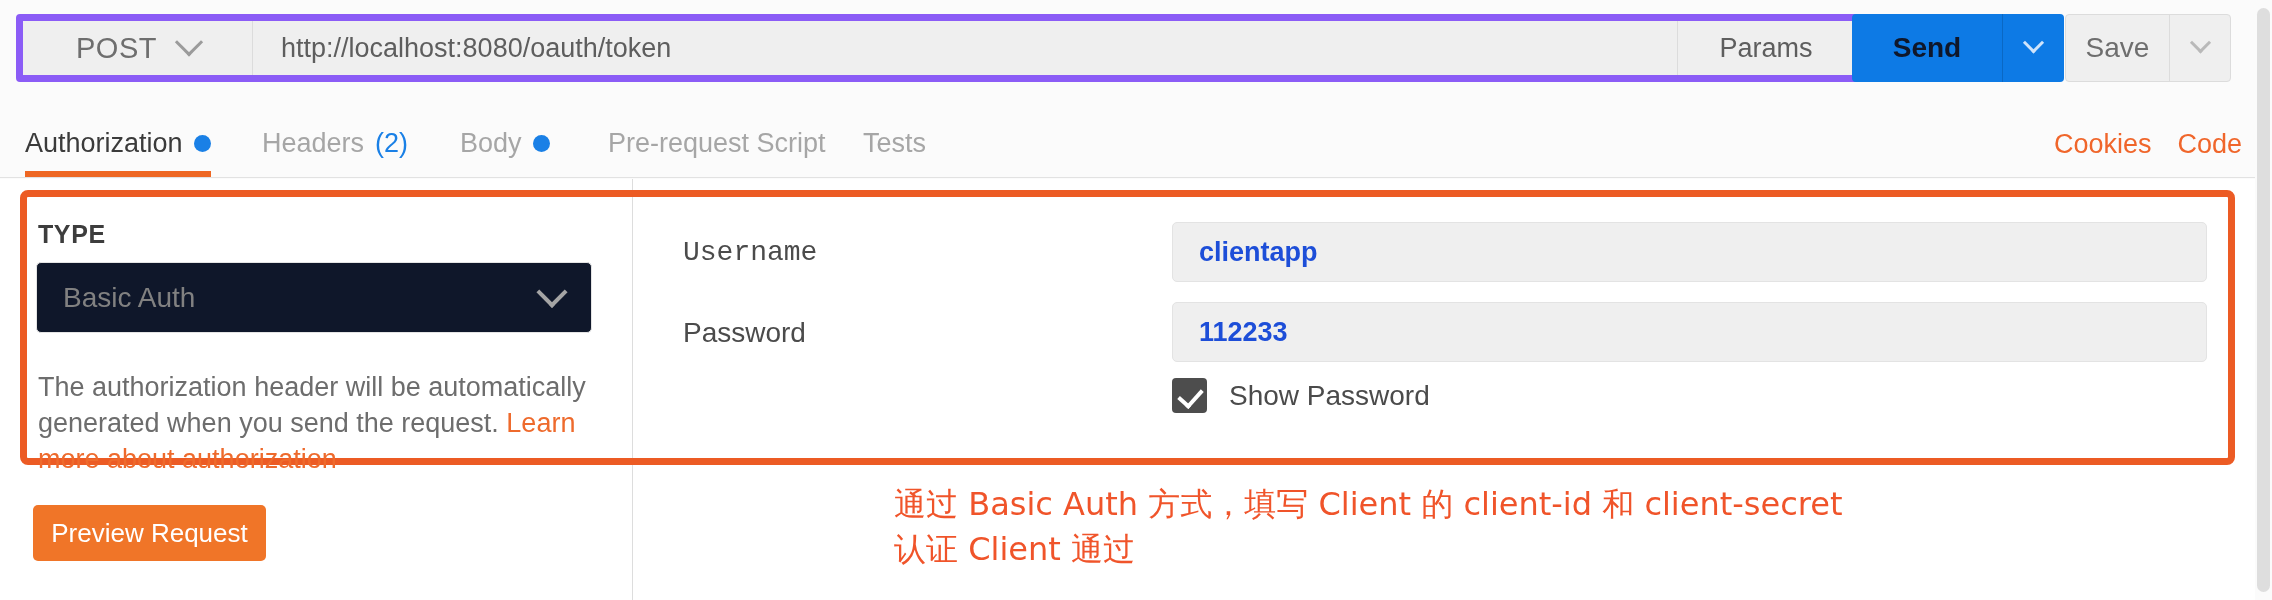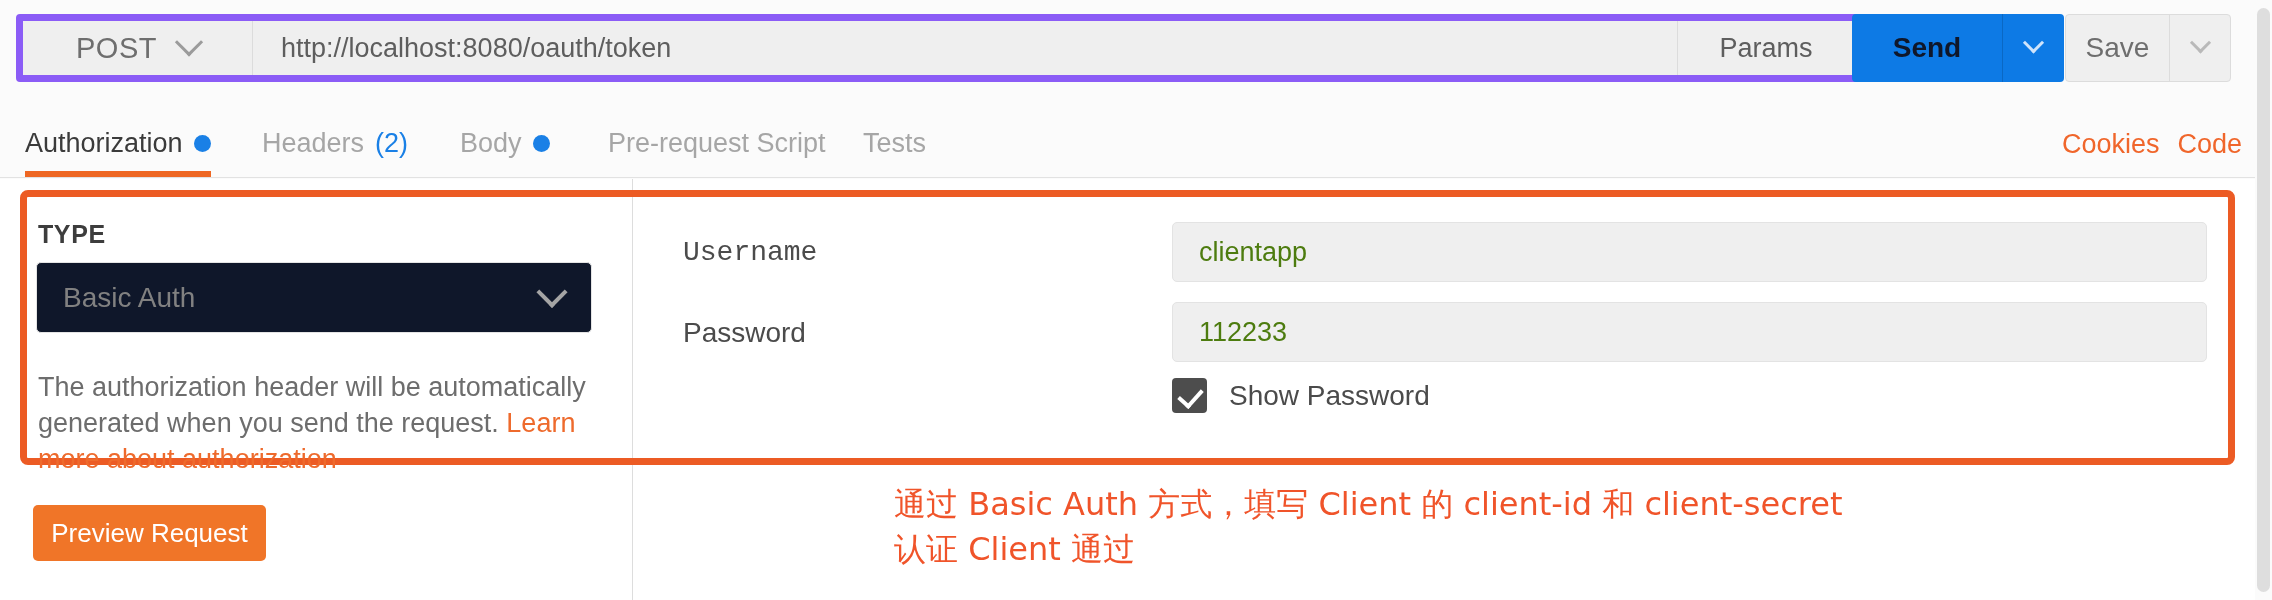--- a/index.html
+++ b/index.html
@@ -194,21 +194,21 @@
   }
   .count { color: #1a80e6; }
 
   .tab-links {
     position: absolute;
     right: 30px;
     top: 0;
     height: 68px;
     display: flex;
     align-items: center;
-    gap: 18px;
+    gap: 26px;
   }
   .tab-link {
     font-size: 27px;
     color: #f0662b;
     cursor: pointer;
   }
 
   
   .content {
     position: absolute;
@@ -328,21 +328,22 @@
     border-radius: 5px;
     display: flex;
     align-items: center;
     padding-left: 26px;
     cursor: text;
   }
   .field-input.username { top: 222px; }
   .field-input.password { top: 302px; }
   .field-value {
     font-size: 27px;
-    color: #4d7c0f;
+    color: #1d4ed8;
+    font-weight: bold;
   }
 
   .show-pw-row {
     position: absolute;
     left: 1172px;
     top: 378px;
     display: flex;
     align-items: center;
     gap: 22px;
     cursor: pointer;

